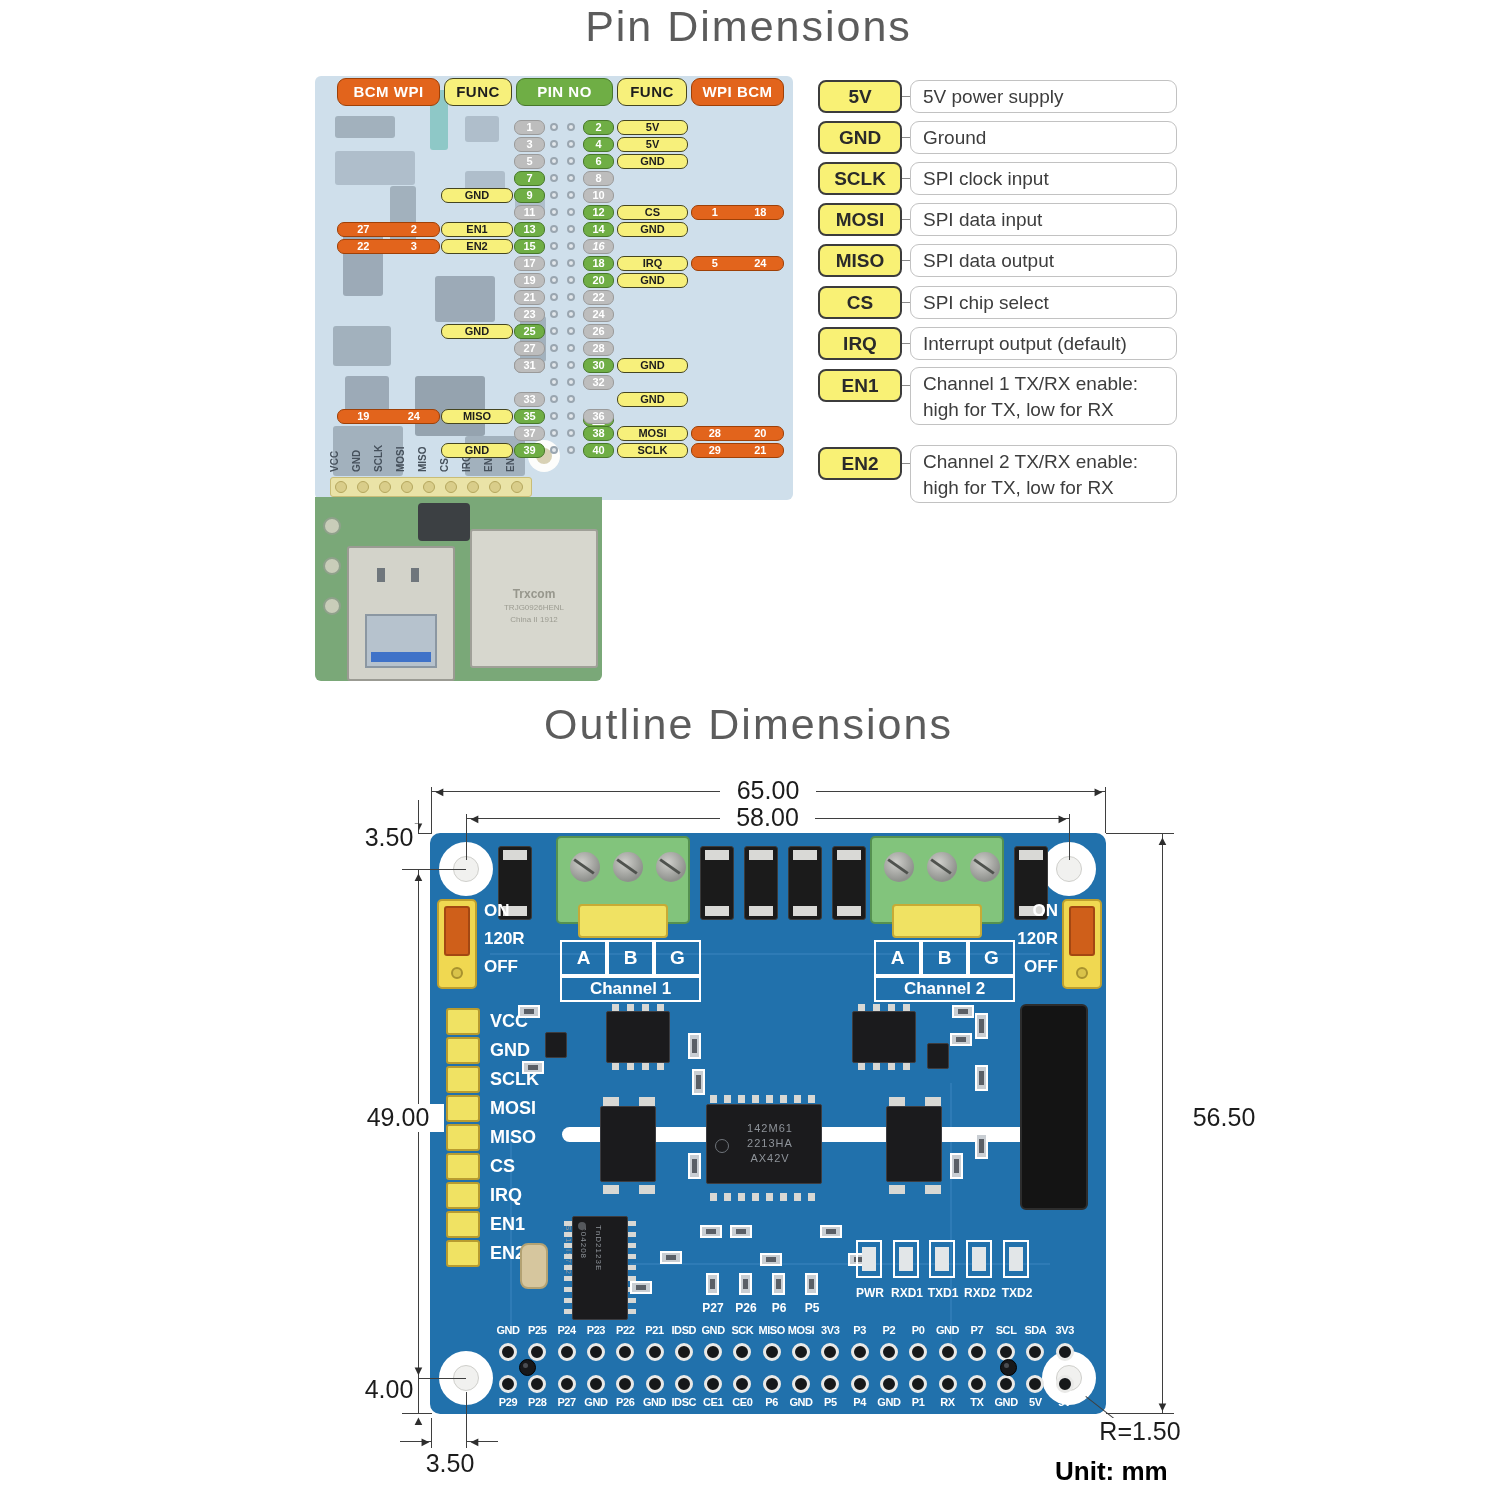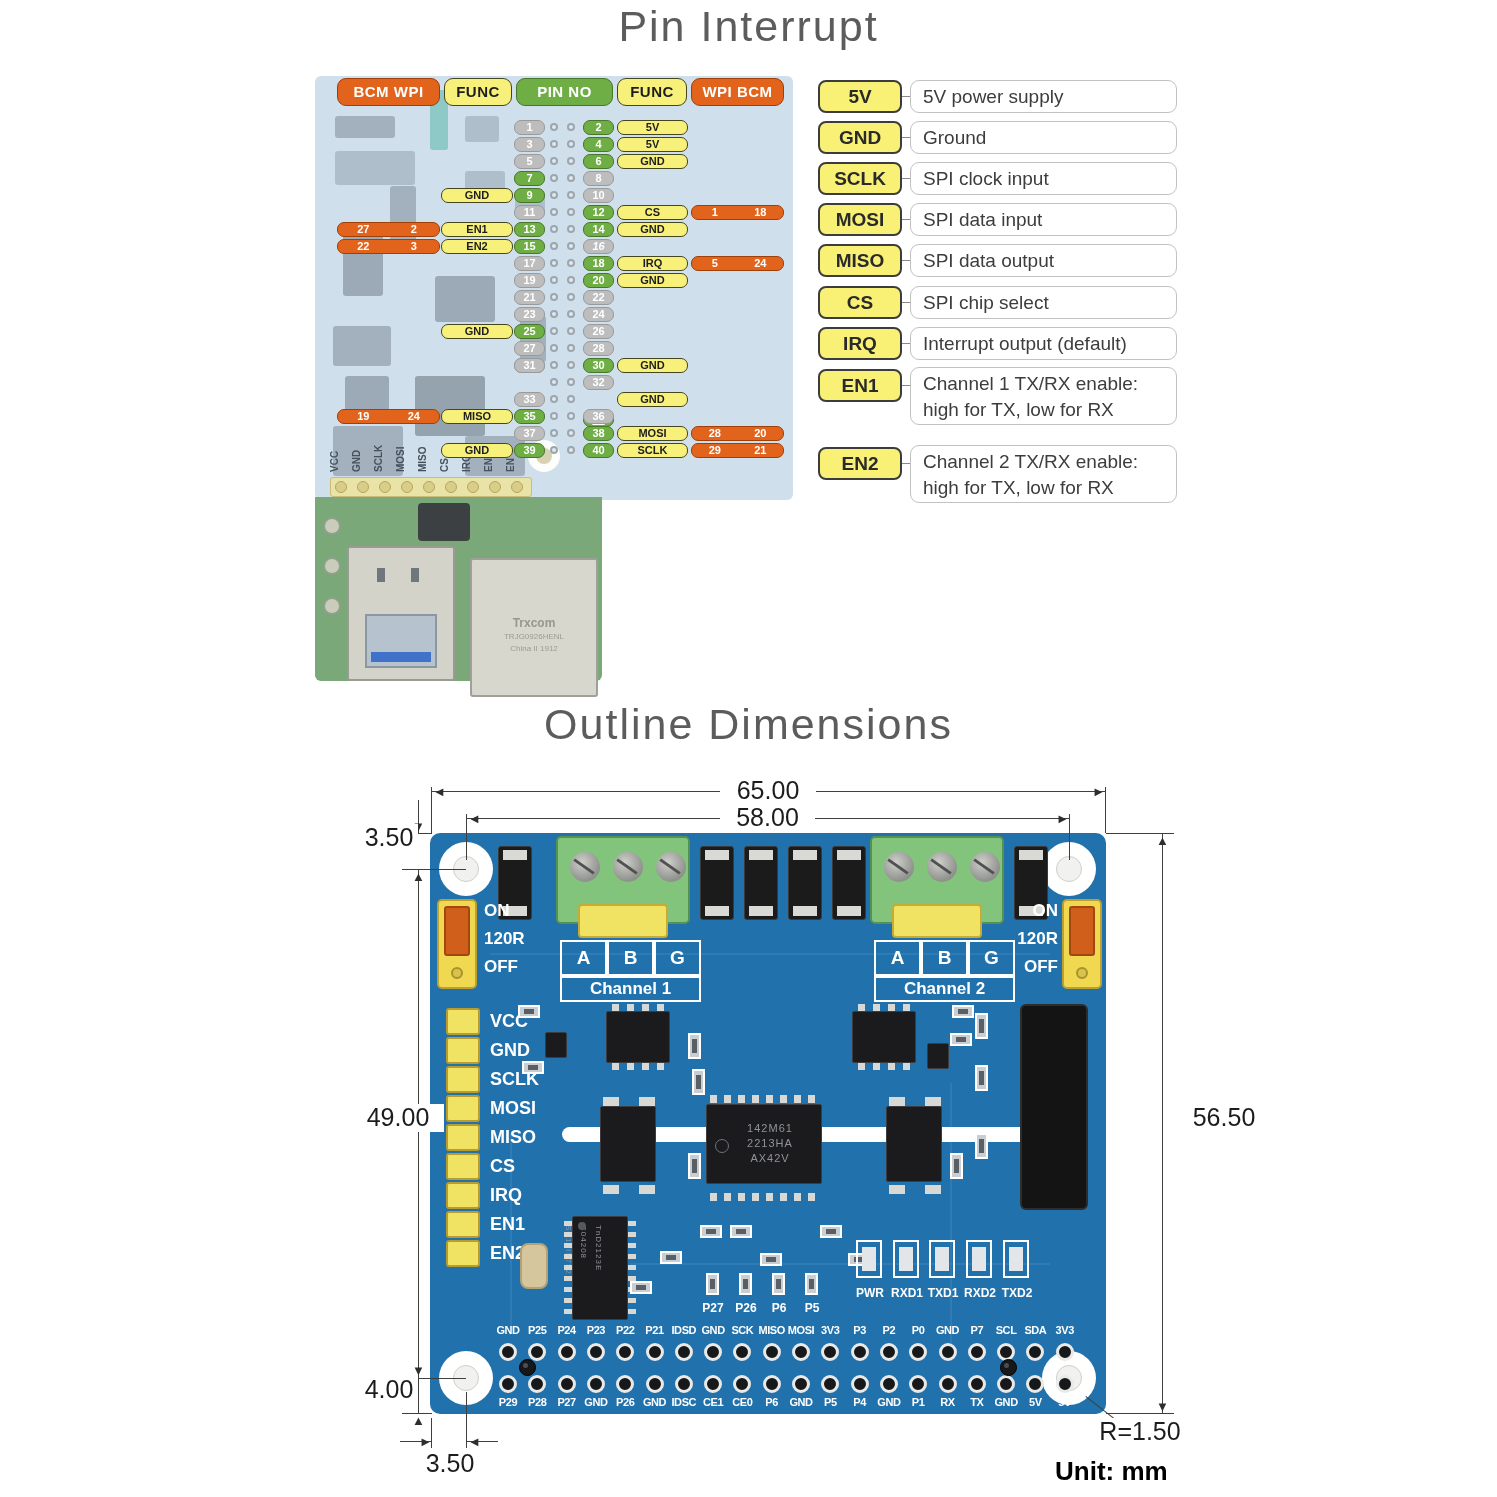--- a/index.html
+++ b/index.html
@@ -88,21 +88,21 @@
   .arrow { position:absolute; font-size:13px; color:#2e2e2e; line-height:1; }
   .unit { position:absolute; font-size:26px; font-weight:bold; color:#000; }
   .chiptxt { position:absolute; color:#8f949a; font-size:11px; letter-spacing:1px;
              text-align:center; line-height:14px; }
 </style>
 </head>
 <body>
 
 <div class="canvas">
 
-  <div class="title" style="top:2px;">Pin Interrupt</div>
+  <div class="title" style="top:2px;">Pin Dimensions</div>
 
   <div class="a" id="photo-fade" style="left:315px;top:76px;width:478px;height:424px;background:#cfdfeb;border-radius:6px;">
       <div class="fade-shape" style="left: 20px; top: 40px; width: 60px; height: 22px; background: rgb(107, 121, 134);"></div>
       <div class="fade-shape" style="left: 20px; top: 75px; width: 80px; height: 34px; background: rgb(135, 150, 163);"></div>
       <div class="fade-shape" style="left: 75px; top: 110px; width: 26px; height: 60px; background: rgb(107, 121, 134);"></div>
       <div class="fade-shape" style="left: 28px; top: 150px; width: 40px; height: 70px; background: rgb(93, 107, 119);"></div>
       <div class="fade-shape" style="left: 18px; top: 250px; width: 58px; height: 40px; background: rgb(107, 121, 134);"></div>
       <div class="fade-shape" style="left: 30px; top: 300px; width: 44px; height: 36px; background: rgb(93, 107, 119);"></div>
       <div class="fade-shape" style="left: 18px; top: 350px; width: 70px; height: 50px; background: rgb(107, 121, 134);"></div>
       <div class="fade-shape" style="left: 115px; top: 14px; width: 18px; height: 60px; background: rgb(63, 174, 156);"></div>
@@ -137,21 +137,21 @@
     </div>
 
   <div class="a" id="pi-photo" style="left:315px;top:497px;width:287px;height:184px;background:#7aa878;border-radius:0 0 6px 6px;">
       <div style="position: absolute; left: 103px; top: 6px; width: 52px; height: 38px; background: rgb(60, 64, 67); border-radius: 4px;"></div>
       <div style="position: absolute; left: 32px; top: 49px; width: 108px; height: 135px; background: rgb(211, 211, 202); border: 2px solid rgb(155, 155, 147); border-radius: 3px;">
         <div style="position: absolute; left: 16px; top: 66px; width: 72px; height: 54px; background: rgb(182, 194, 205); border: 2px solid rgb(139, 151, 162);"></div>
         <div style="position: absolute; left: 22px; top: 104px; width: 60px; height: 10px; background: rgb(63, 114, 200);"></div>
         <div style="position: absolute; left: 28px; top: 20px; width: 8px; height: 14px; background: rgb(111, 118, 124);"></div>
         <div style="position: absolute; left: 62px; top: 20px; width: 8px; height: 14px; background: rgb(111, 118, 124);"></div>
       </div>
-      <div style="position: absolute; left: 155px; top: 32px; width: 128px; height: 139px; background: rgb(215, 215, 206); border: 2px solid rgb(160, 160, 152); border-radius: 3px; margin-top: 29px;">
+      <div style="position: absolute; left: 155px; top: 32px; width: 128px; height: 139px; background: rgb(215, 215, 206); border: 2px solid rgb(160, 160, 152); border-radius: 3px;">
         <div style="position: absolute; left: 0px; top: 56px; width: 100%; text-align: center; font-size: 12px; font-weight: bold; color: rgb(151, 151, 141);">Trxcom</div>
         <div style="position: absolute; left: 0px; top: 72px; width: 100%; text-align: center; font-size: 8px; color: rgb(156, 156, 146);">TRJG0926HENL</div>
         <div style="position: absolute; left: 0px; top: 84px; width: 100%; text-align: center; font-size: 8px; color: rgb(156, 156, 146);">China II 1912</div>
       </div>
       <div style="position: absolute; left: 8px; top: 20px; width: 18px; height: 18px; border-radius: 50%; background: rgb(201, 205, 185); border: 2px solid rgb(143, 161, 139);"></div>
       <div style="position: absolute; left: 8px; top: 60px; width: 18px; height: 18px; border-radius: 50%; background: rgb(201, 205, 185); border: 2px solid rgb(143, 161, 139);"></div>
       <div style="position: absolute; left: 8px; top: 100px; width: 18px; height: 18px; border-radius: 50%; background: rgb(201, 205, 185); border: 2px solid rgb(143, 161, 139);"></div>
     </div>
 
   <div class="a" id="pin-table">

